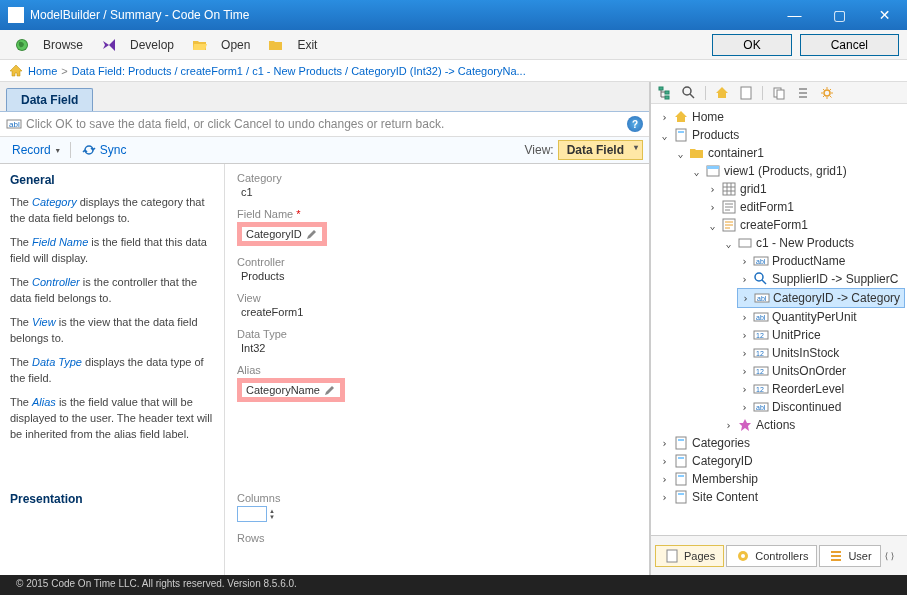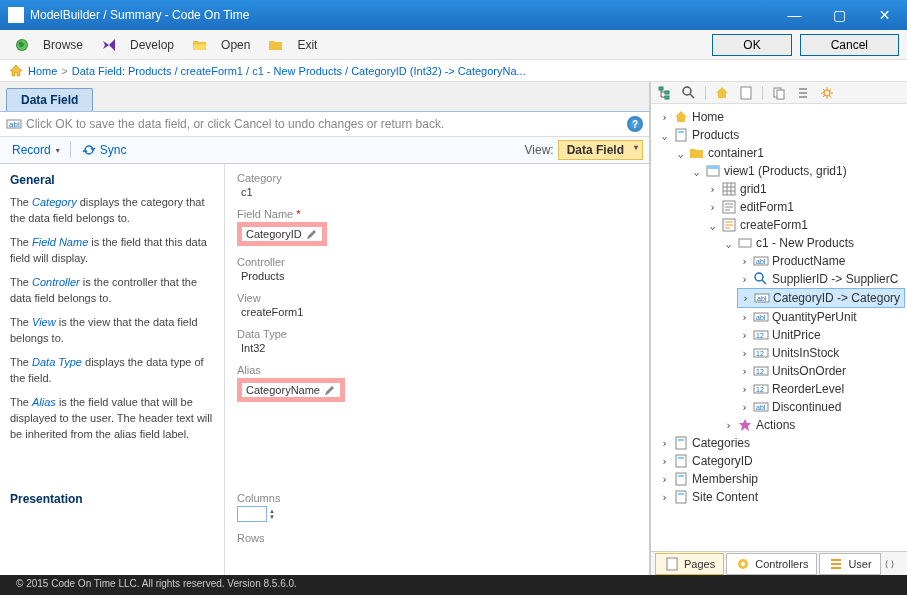--- a/index.html
+++ b/index.html
@@ -47,21 +47,21 @@
 .right-pane { flex: 1; display: flex; flex-direction: column; border-left: 1px solid #ccc; min-width: 0; }
 .right-tools { height: 22px; background: #f5f5f5; border-bottom: 1px solid #ddd; display: flex; align-items: center; padding: 0 6px; gap: 8px; }
 .mini-ico { width: 16px; height: 16px; display: inline-block; }
 .tree { flex: 1; overflow: auto; padding: 4px 2px; font-size: 12px; white-space: nowrap; }
 .tree ul { list-style: none; padding-left: 16px; }
 .tree li { padding: 0; }
 .tree-row { display: flex; align-items: center; gap: 3px; padding: 1px 2px; cursor: pointer; }
 .tree-row.selected { background: #cde8ff; border: 1px solid #7eb4ea; }
 .ex { width: 11px; text-align: center; color: #333; font-size: 10px; font-family: monospace; }
 .tree-ico { width: 16px; height: 16px; display: inline-block; }
-.tabs-bottom { height: 24px; border-top: 1px solid #ccc; background: #f5f5f5; display: flex; align-items: center; padding: 0 4px; gap: 2px; }
+.tabs-bottom { height: 40px; border-top: 1px solid #ccc; background: #f5f5f5; display: flex; align-items: center; padding: 0 4px; gap: 2px; }
 .btab { display: flex; align-items: center; gap: 4px; padding: 2px 8px; border: 1px solid #bbb; background: #fff; cursor: pointer; white-space: nowrap; font-size:11px; }
 .btab.active { background: #fff7e0; border-color: #e0c050; }
 .spin { display:flex; align-items:center; gap:2px;}
 .spin-arrows { display:inline-flex; flex-direction:column; font-size:6px; line-height:6px; color:#555;}
 .footer { height: 20px; background: #222; color: #ccc; font-size: 10px; padding: 3px 16px; }
 svg { display:block; }
 </style>
 </head>
 <body>
 

